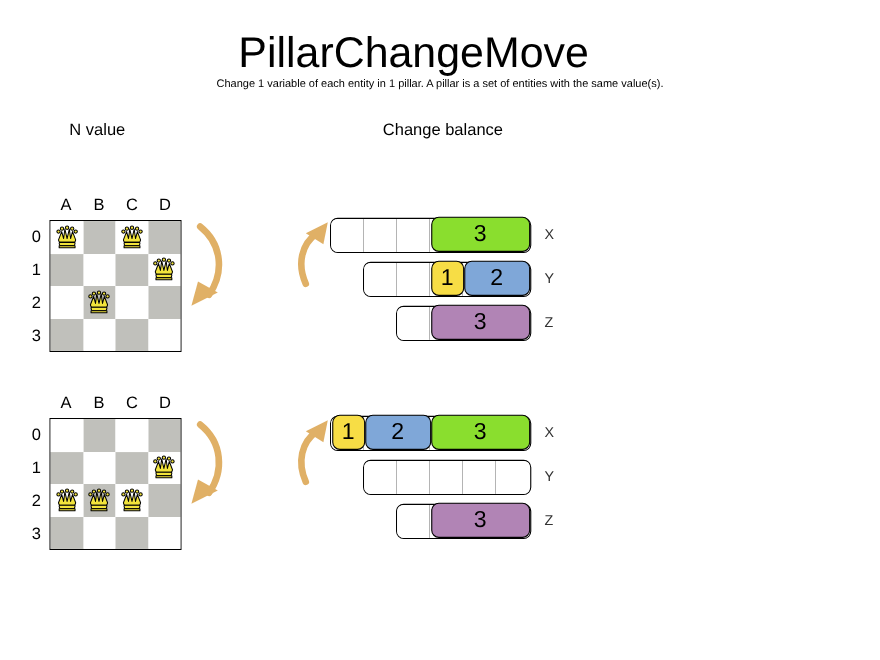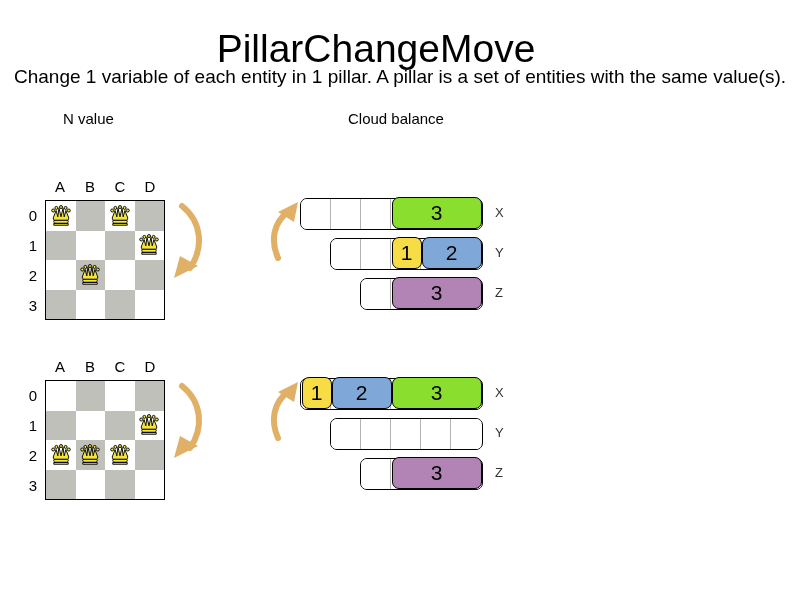--- a/index.html
+++ b/index.html
@@ -27,21 +27,21 @@
     font-weight: normal;
     line-height: 46px;
     letter-spacing: 0px;
   }
   #subtitle {
     position: absolute;
     left: 0;
     top: 68px;
     width: 800px;
     text-align: center;
-    font-size: 19px;
+    font-size: 10px;
     line-height: 18px;
   }
 
   
   .section-heading {
     position: absolute;
     font-size: 15px;
     line-height: 18px;
     white-space: nowrap;
   }
@@ -167,21 +167,21 @@
     color: #333333;
   }
 </style>
 </head>
 <body>
 
 <div id="title">PillarChangeMove</div>
 <div id="subtitle">Change 1 variable of each entity in 1 pillar. A pillar is a set of entities with the same value(s).</div>
 
 <div id="heading-nqueens" class="section-heading">N value</div>
-<div id="heading-cloud" class="section-heading">Cloud balance</div>
+<div id="heading-cloud" class="section-heading">Change balance</div>
 
 <div id="board-block-1" class="board-block">
   <div class="col-labels">
       <span>A</span>
       <span>B</span>
       <span>C</span>
       <span>D</span>
     </div>
   <div class="row-labels">
       <span>0</span>

